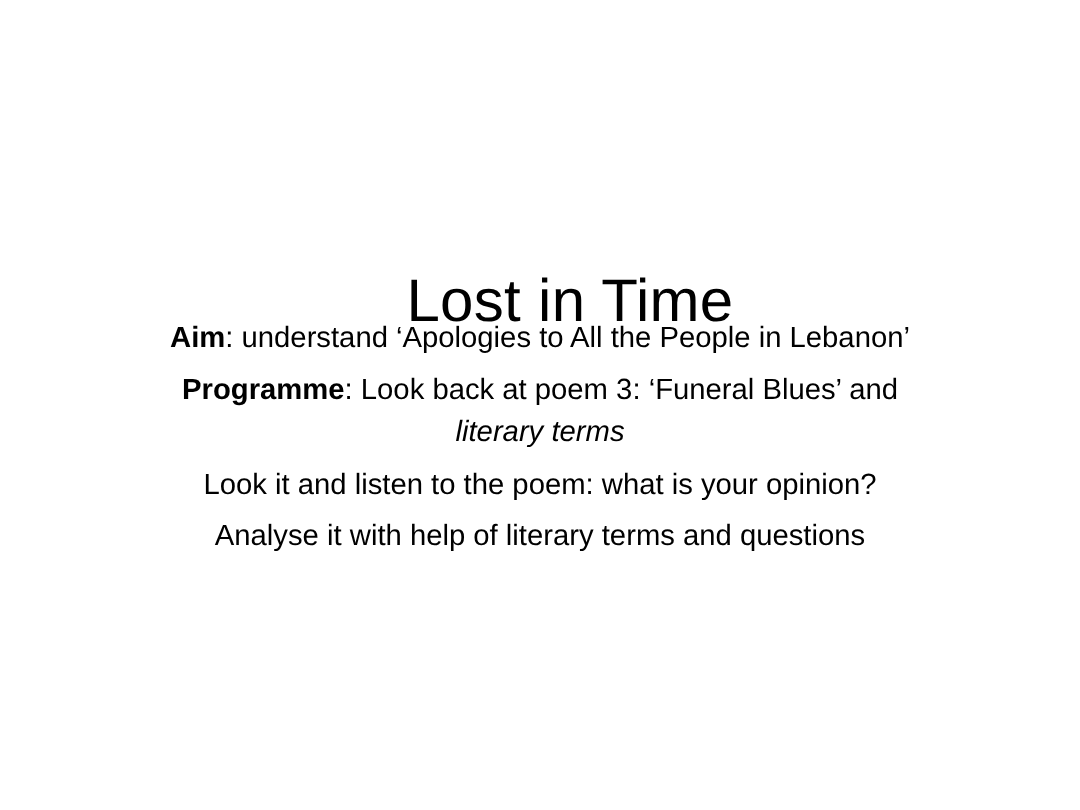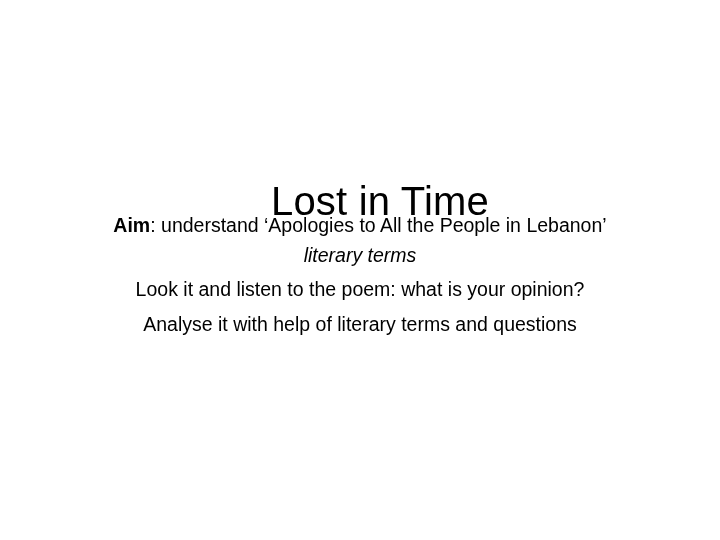--- a/index.html
+++ b/index.html
@@ -69,20 +69,23 @@
 <div class="slide">
 
   <h1 class="title">Lost in Time</h1>
 
   <div class="body-block">
 
     <p class="line">
       <span class="lbl">Aim</span><span>: understand ‘Apologies to All the People in Lebanon’</span>
     </p>
 
+    <p class="line line-2">
+      <span class="lbl">Programme</span><span>: Look back at poem 3: ‘Funeral Blues’ and</span>
+    </p>
 
     <p class="subline-italic">literary terms</p>
 
 
     <p class="line">Look it and listen to the poem: what is your opinion?</p>
 
     <p class="line">Analyse it with help of literary terms and questions</p>
 
 
   </div>

